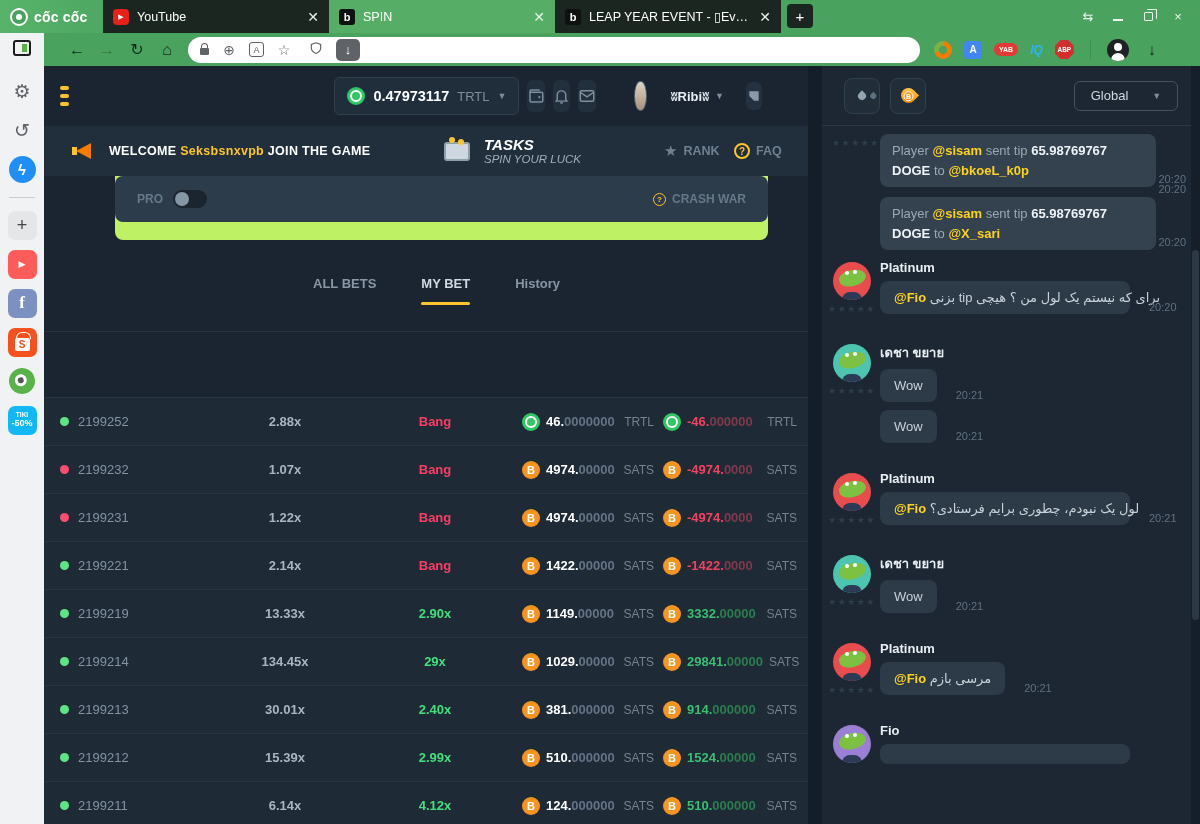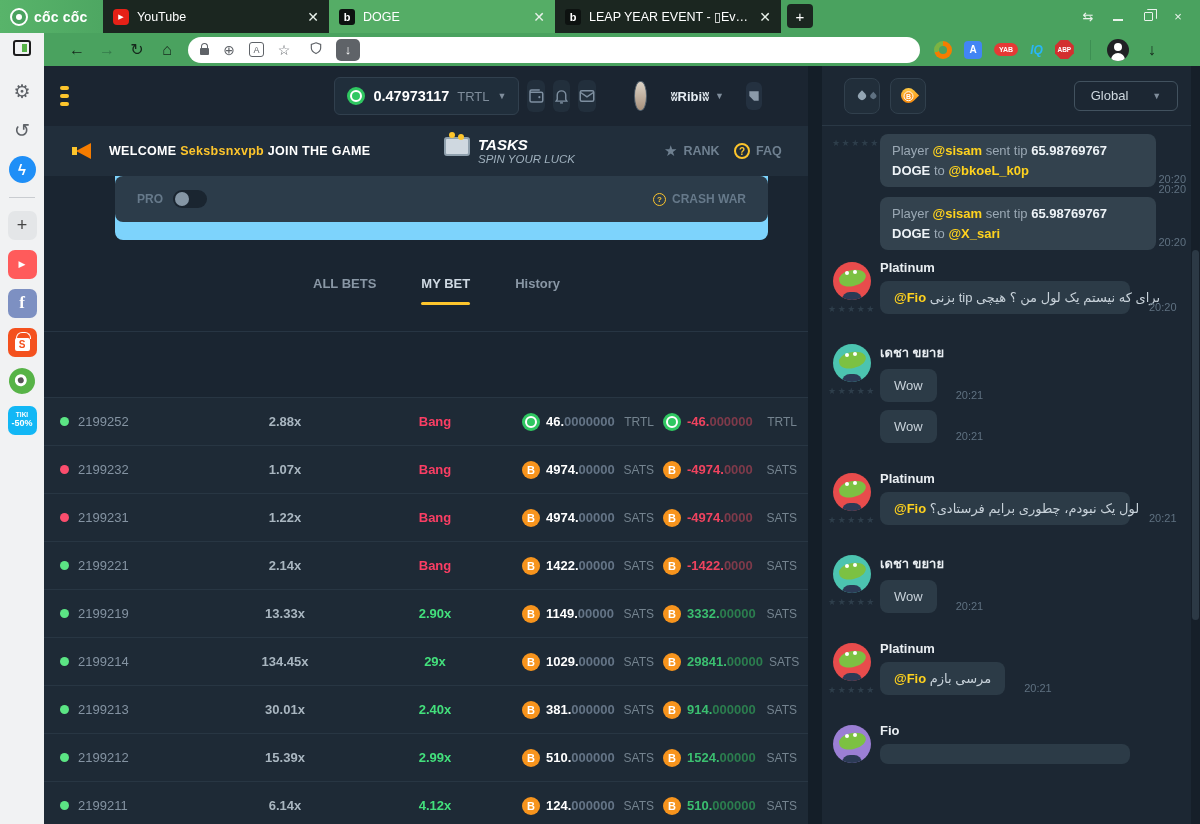--- a/index.html
+++ b/index.html
@@ -96,32 +96,32 @@
   .hbtn{width:32px;height:32px;margin-left:8px;border-radius:6px;background:#222f3c;color:#7e8fa0;display:flex;align-items:center;justify-content:center}
   .uavatar{width:30px;height:30px;border-radius:50%;background:linear-gradient(#dcd3c6,#a8917c);border:1px solid #55636f;margin-left:38px}
   .uname{color:#e6edf3;font-weight:bold;font-size:13px;margin:0 6px 0 24px}
   .flagbtn{width:28px;height:28px;margin-left:22px;border-radius:6px;background:#243140;display:flex;align-items:center;justify-content:center}
 
   .banner{position:relative;height:50px;background:#212e3b;display:flex;align-items:center}
   .mega{width:0;height:0;border-top:8px solid transparent;border-bottom:8px solid transparent;border-right:15px solid #f57c00;position:relative;margin:0 18px 0 32px}
   .mega::after{content:'';position:absolute;left:-4px;top:-4px;width:5px;height:8px;background:#fdc52c}
   .welcome{color:#fff;font-weight:bold;font-size:12.5px;letter-spacing:.3px}
   .welcome .wy{color:#fdc52c}
-  .tasks{position:absolute;left:400px;display:flex;gap:8px}
+  .tasks{position:absolute;left:400px;display:flex;align-items:center;gap:14px}
   .chest{width:26px;height:19px;background:#cfd8e0;border:2px solid #8fa0ad;border-radius:3px;position:relative}
   .chest::before{content:'';position:absolute;left:3px;top:-7px;width:6px;height:6px;border-radius:50%;background:#fdc52c;box-shadow:9px 2px 0 #fdc52c}
   .tasks .tt{color:#fff;font-weight:bold;font-style:italic;font-size:15px;line-height:1.1}
   .tasks .ts{color:#9fb0bd;font-style:italic;font-size:11.5px}
   .rank{position:absolute;left:620px;display:flex;align-items:center;gap:6px;color:#6f8090;font-weight:bold;font-size:12.5px}
   .rank .st{font-size:15px;color:#6f8090}
   .faq{position:absolute;left:690px;display:flex;align-items:center;gap:6px;color:#6f8090;font-weight:bold;font-size:12.5px}
   .qmark{width:16px;height:16px;border:2px solid #fdc52c;border-radius:50%;color:#fdc52c;font-size:10px;font-weight:bold;display:flex;align-items:center;justify-content:center}
   .qmark.small{width:13px;height:13px;font-size:8px;border-width:1.5px}
 
-  .gamecard{position:absolute;left:71px;top:110px;width:653px;height:64px;background:#7dd3fc;border-radius:0 0 8px 8px}
+  .gamecard{position:absolute;left:71px;top:110px;width:653px;height:64px;background:#bef264;border-radius:0 0 8px 8px}
   .propanel{position:absolute;left:0;top:0;width:653px;height:46px;background:#2c3c4a;border-radius:8px;display:flex;align-items:center;padding:0 22px}
   .prolabel{color:#66798a;font-size:12px;font-weight:bold;margin-right:10px}
   .switch{width:34px;height:18px;border-radius:9px;background:#1a2530;position:relative}
   .switch::before{content:'';position:absolute;left:2px;top:2px;width:14px;height:14px;border-radius:50%;background:#8596a5}
   .crashwar{margin-left:auto;display:flex;align-items:center;gap:6px;color:#66798a;font-size:12px;font-weight:bold}
 
   .betsection{position:absolute;left:0;top:174px;width:764px;height:584px;background:#1a2531}
   .bettabs{position:absolute;left:269px;top:36px;display:flex;gap:45px}
   .bettab{font-size:13px;font-weight:bold;color:#8997a5;position:relative;padding-bottom:14px}
   .bettab.active{color:#cfd9e2}
@@ -188,21 +188,21 @@
       <b>cốc cốc</b>
     </div>
     <div id="tabs" style="display:flex">
         <div class="tab dark">
           <span class="fav youtube"></span>
           <span class="title">YouTube</span>
           <span class="close">✕</span>
         </div>
         <div class="tab active">
           <span class="fav bcgame"></span>
-          <span class="title">DOGE</span>
+          <span class="title">SPIN</span>
           <span class="close">✕</span>
         </div>
         <div class="tab dark">
           <span class="fav bcgame"></span>
           <span class="title">LEAP YEAR EVENT - ▯Event - </span>
           <span class="close">✕</span>
         </div>
       </div>
     <div class="newtab">+</div>
     <div class="winctl">

